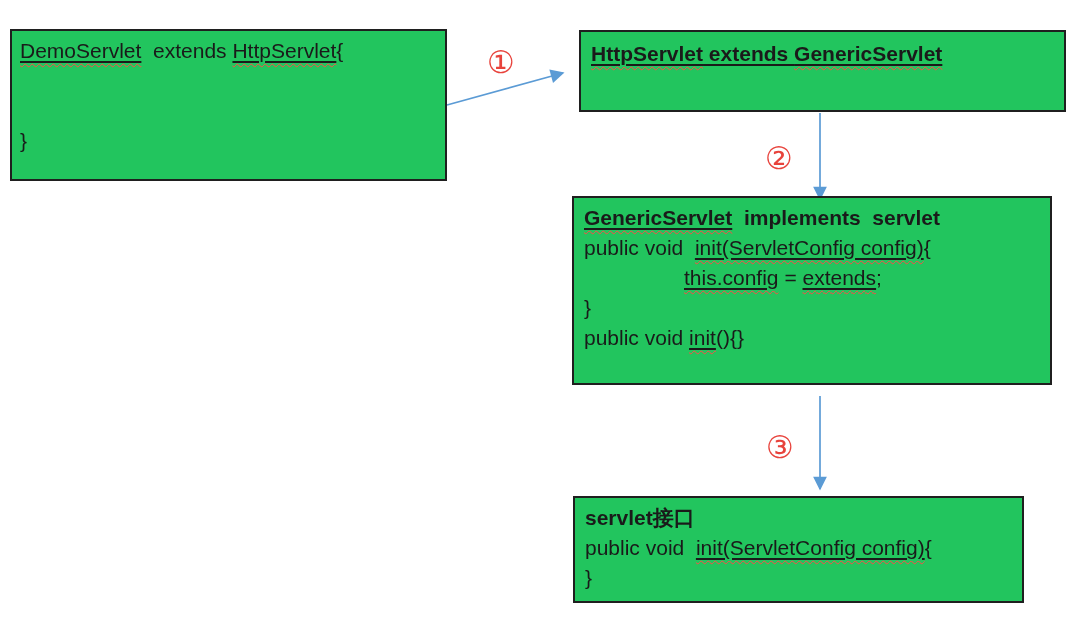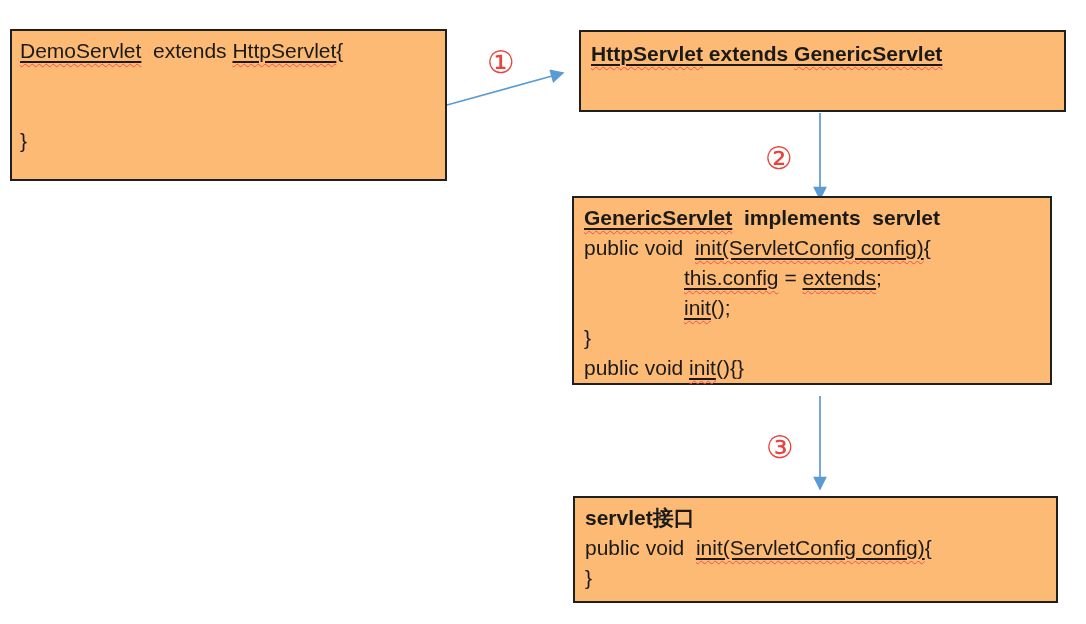--- a/index.html
+++ b/index.html
@@ -11,29 +11,29 @@
     position: relative;
     width: 1086px;
     height: 624px;
     background: var(--page-bg, #ffffff);
     overflow: hidden;
   }
   .code-box {
     position: absolute;
     box-sizing: border-box;
     border: 2px solid var(--box-border, #1f1f1f);
-    background: #fdba74;
+    background: #22c55e;
     font-size: 21px;
     line-height: 30px;
     color: var(--text-color, #1a1a1a);
   }
   #box-0 { left: 10px;  top: 29px;  width: 437px; height: 152px; padding: 5px 8px; }
   #box-1 { left: 573px; top: 30px;  width: 487px; height: 82px;  padding: 7px 10px; margin-left: 6px; }
   #box-2 { left: 572px; top: 196px; width: 480px; height: 189px; padding: 5px 10px; }
-  #box-3 { left: 573px; top: 496px; width: 485px; height: 107px; padding: 5px 10px; }
+  #box-3 { left: 573px; top: 496px; width: 451px; height: 107px; padding: 5px 10px; }
   .line { white-space: pre-wrap; }
   .line.bold { font-weight: bold; }
   .line.ind { padding-left: 100px; }
   .u {
     text-decoration: underline;
     text-decoration-color: var(--text-color, #1a1a1a);
     text-decoration-thickness: 1.5px;
     text-underline-offset: 3px;
   }
   .sq {
@@ -86,21 +86,20 @@
       <div class="line">&nbsp;</div>
       <div class="line"><span>}</span></div>
     </div>
   <div class="code-box" id="box-1">
       <div class="line bold"><span class="u"><span class="sq">HttpServlet</span></span><span class="u"> extends </span><span class="u"><span class="sq">GenericServlet</span></span></div>
     </div>
   <div class="code-box" id="box-2">
       <div class="line bold"><span class="u"><span class="sq">GenericServlet</span></span><span>  implements  servlet</span></div>
       <div class="line"><span>public void  </span><span class="u"><span class="sq">init(ServletConfig config)</span></span><span>{</span></div>
       <div class="line ind"><span class="u"><span class="sq">this.config</span></span><span> = </span><span class="u"><span class="sq">extends</span></span><span>;</span></div>
-      <div class="line ind"><span class="u"><span class="sq">init</span></span><span>();</span></div>
       <div class="line"><span>}</span></div>
       <div class="line"><span>public void </span><span class="u"><span class="sq">init</span></span><span>(){}</span></div>
     </div>
   <div class="code-box" id="box-3">
       <div class="line bold"><span>servlet接口</span></div>
       <div class="line"><span>public void  </span><span class="u"><span class="sq">init(ServletConfig config)</span></span><span>{</span></div>
       <div class="line"><span>}</span></div>
     </div>
 
   <div class="step-badge" id="step-0">①</div>

